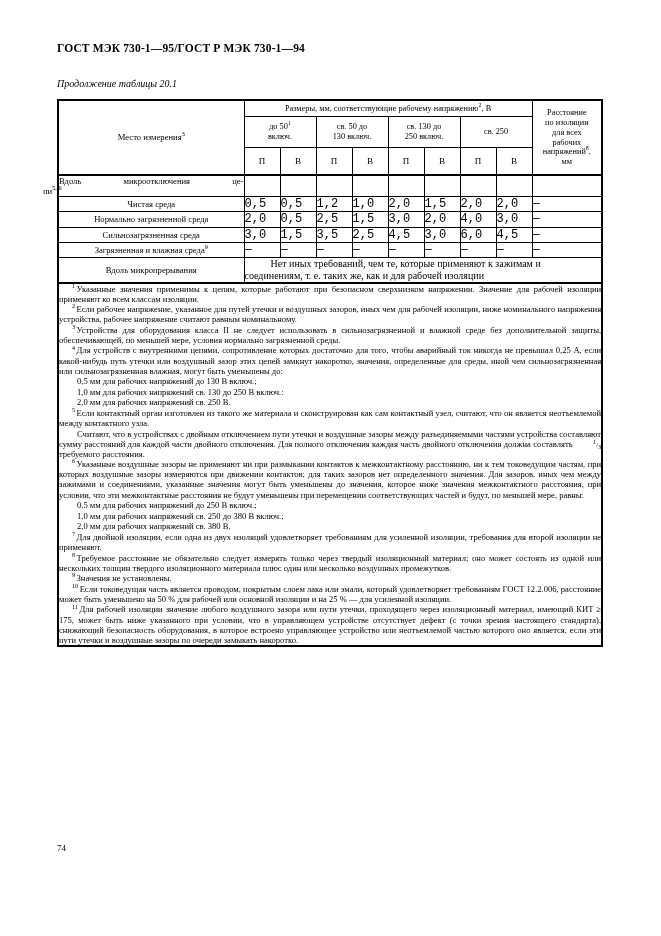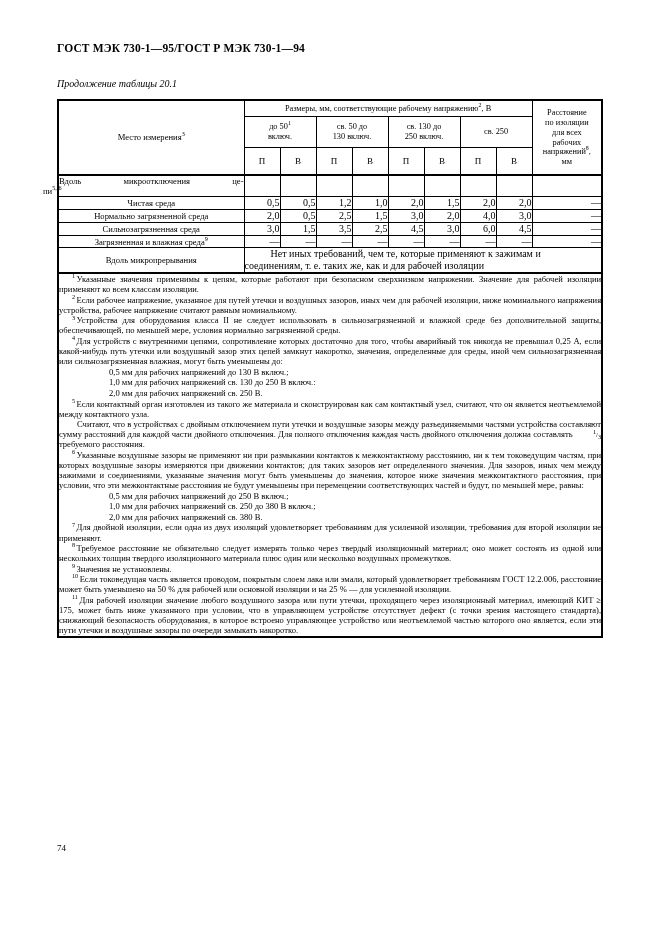--- a/index.html
+++ b/index.html
@@ -101,23 +101,24 @@
   
   .r-label {
     text-align: center;
     padding: 1.5px 4px 1.5px 6px;
     font-size: 8.6px;
   }
   .r-label-indent {
     padding-left: 22px;
   }
   .r-val {
-    text-align: right;
-    font-size: 10px;
+    text-align: left;
+    font-size: 12px;
     padding: 1.5px 0;
+    font-family: Liberation Mono, monospace;
   }
   .row-title {
     text-align: justify;
     text-align-last: justify;
     padding: 3px 8px 1px 22px;
     font-size: 8.6px;
     line-height: 1.3;
   }
   .row-title .l2 {
     text-align: left;
@@ -138,21 +139,20 @@
     font-size: 8.55px;
     line-height: 1.36;
     text-align: justify;
   }
   .fn {
     margin: 0 0 0.5px 0;
     text-indent: 13px;
   }
   .fn.lst {
     text-indent: 18px;
-    padding-left: 32px;
   }
   .fn .marker {
     font-size: 0.72em;
     vertical-align: super;
     line-height: 0;
     margin-right: 1.5px;
   }
   .frac {
     display: inline-block;
     position: relative;

